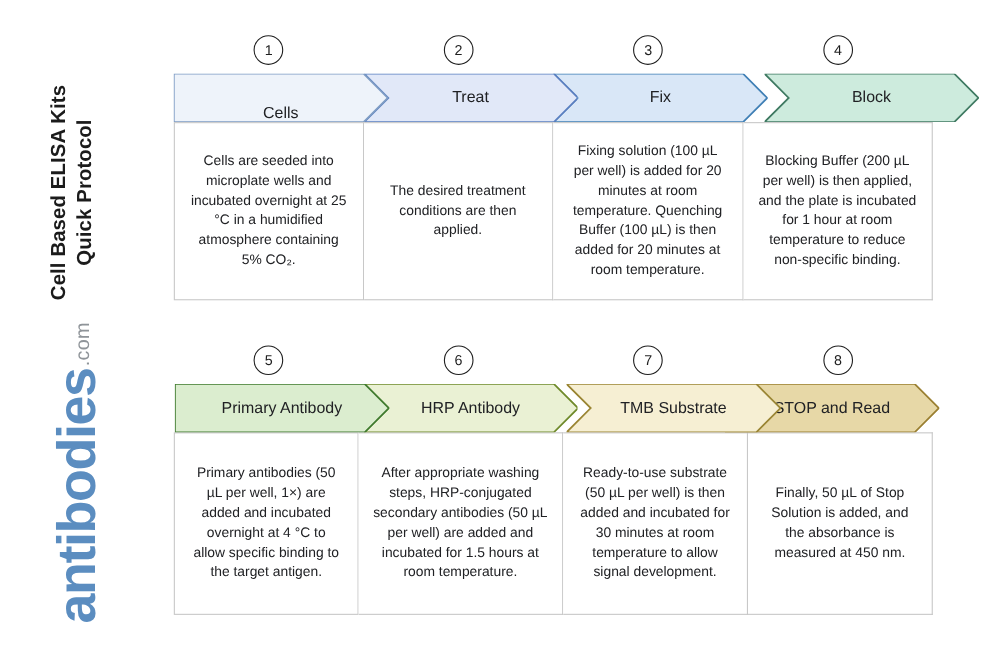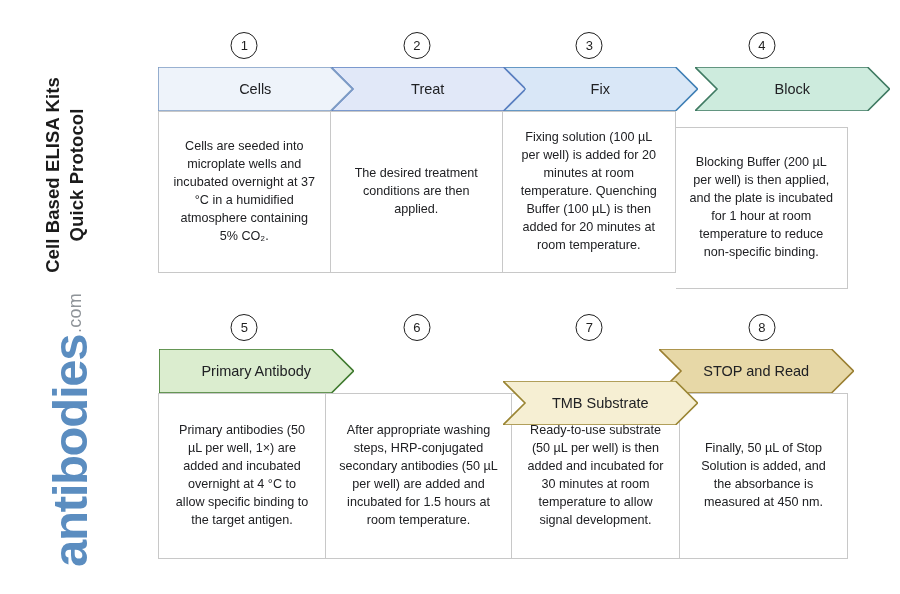--- a/index.html
+++ b/index.html
@@ -98,21 +98,21 @@
 </div>
 
 <div class="row" id="row1">
   <div class="numbers">
       <div class="num-circle" style="left: 86.25px;">1</div>
       <div class="num-circle" style="left: 258.75px;">2</div>
       <div class="num-circle" style="left: 431.25px;">3</div>
       <div class="num-circle" style="left: 603.75px;">4</div>
     </div>
   <div class="chev-band">
-      <div class="chev" style="left: 0px; width: 194.5px; z-index: 10;">
+      <div class="chev" style="left: 0px; width: 194.5px; z-index: 10; align-items: flex-end;">
         <svg class="shape" viewBox="0 0 194.5 44" preserveAspectRatio="none">
           <path d="M0,0 L172.5,0 L194.5,22 L172.5,44 L0,44 Z" fill="#eef3fa" stroke="#7e9cc4" stroke-width="1.6"></path>
         </svg>
         <span>Cells</span>
       </div>
       <div class="chev" style="left: 172.5px; width: 194.5px; z-index: 9;">
         <svg class="shape" viewBox="0 0 194.5 44" preserveAspectRatio="none">
           <path d="M0,0 L172.5,0 L194.5,22 L172.5,44 L0,44 L22,22 Z" fill="#e1e8f8" stroke="#5a7fc0" stroke-width="1.6"></path>
         </svg>
         <span>Treat</span>
@@ -125,49 +125,55 @@
       </div>
       <div class="chev" style="left: 537px; width: 194.5px; z-index: 7;">
         <svg class="shape" viewBox="0 0 194.5 44" preserveAspectRatio="none">
           <path d="M0,0 L172.5,0 L194.5,22 L172.5,44 L0,44 L22,22 Z" fill="#cdebdd" stroke="#3f7a62" stroke-width="1.6"></path>
         </svg>
         <span>Block</span>
       </div>
     </div>
   <div class="boxes">
       <div class="box" style="width: 172.5px;">
-        <div>Cells are seeded into microplate wells and incubated overnight at 37 °C in a humidified atmosphere containing 5% CO₂.</div>
+        <div>Cells are seeded into microplate wells and incubated overnight at 25 °C in a humidified atmosphere containing 5% CO₂.</div>
       </div>
       <div class="box" style="width: 172.5px;">
         <div>The desired treatment conditions are then applied.</div>
       </div>
       <div class="box" style="width: 172.5px;">
         <div>Fixing solution (100 µL per well) is added for 20 minutes at room temperature. Quenching Buffer (100 µL) is then added for 20 minutes at room temperature.</div>
       </div>
-      <div class="box" style="width: 172.5px; margin-top: 16px;">
+      <div class="box" style="width: 172.5px;">
         <div>Blocking Buffer (200 µL per well) is then applied, and the plate is incubated for 1 hour at room temperature to reduce non-specific binding.</div>
       </div>
     </div>
 </div>
 
 <div class="row" id="row2">
   <div class="numbers">
       <div class="num-circle" style="left: 86.25px;">5</div>
       <div class="num-circle" style="left: 258.75px;">6</div>
       <div class="num-circle" style="left: 431.25px;">7</div>
       <div class="num-circle" style="left: 603.75px;">8</div>
     </div>
   <div class="chev-band">
       <div class="chev" style="left: 1px; width: 194.5px; z-index: 10;">
         <svg class="shape" viewBox="0 0 194.5 44" preserveAspectRatio="none">
           <path d="M0,0 L172.5,0 L194.5,22 L172.5,44 L0,44 Z" fill="#dbedcf" stroke="#3f7a2e" stroke-width="1.6"></path>
         </svg>
         <span>Primary Antibody</span>
       </div>
-      <div class="chev" style="left: 345px; width: 194.5px; z-index: 8; margin-top: 32px;">
+      <div class="chev" style="left: 172.5px; width: 194.5px; z-index: 9;">
+        <svg class="shape" viewBox="0 0 194.5 44" preserveAspectRatio="none">
+          <path d="M0,0 L172.5,0 L194.5,22 L172.5,44 L0,44 L22,22 Z" fill="#eaf1d4" stroke="#6f8a2b" stroke-width="1.6"></path>
+        </svg>
+        <span>HRP Antibody</span>
+      </div>
+      <div class="chev" style="left: 357px; width: 194.5px; z-index: 8;">
         <svg class="shape" viewBox="0 0 194.5 44" preserveAspectRatio="none">
           <path d="M0,0 L172.5,0 L194.5,22 L172.5,44 L0,44 L22,22 Z" fill="#f6efd3" stroke="#9a8533" stroke-width="1.6"></path>
         </svg>
         <span>TMB Substrate</span>
       </div>
       <div class="chev" style="left: 501px; width: 194.5px; z-index: 7;">
         <svg class="shape" viewBox="0 0 194.5 44" preserveAspectRatio="none">
           <path d="M0,0 L172.5,0 L194.5,22 L172.5,44 L0,44 L22,22 Z" fill="#e7d8a7" stroke="#9a7f31" stroke-width="1.6"></path>
         </svg>
         <span>STOP and Read</span>

